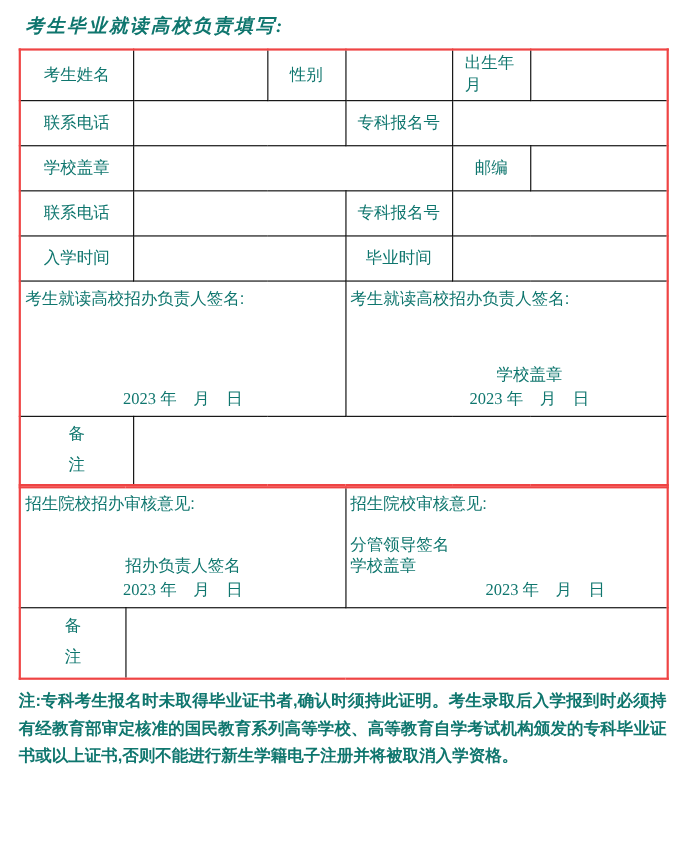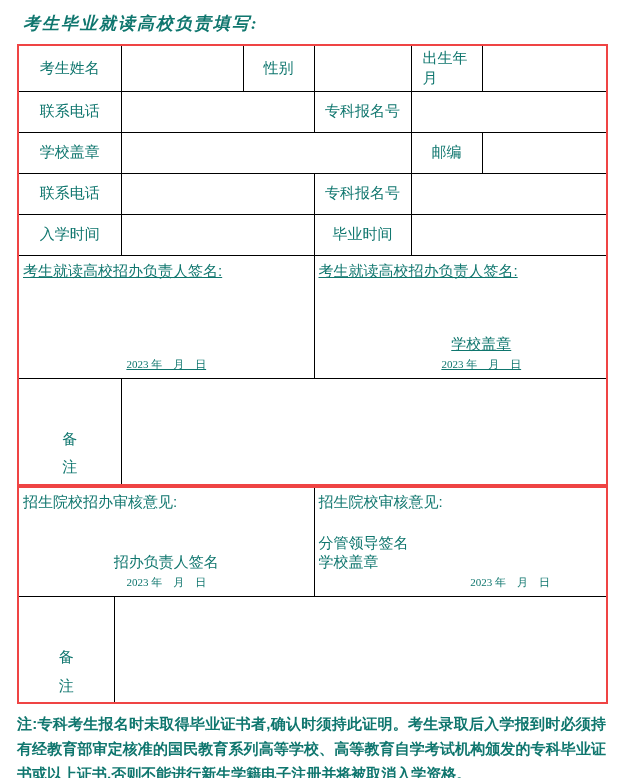--- a/index.html
+++ b/index.html
@@ -29,31 +29,31 @@
   table.form td {
     border:1px solid #000;
     font-size:15px;
     padding:2px 4px;
     vertical-align:middle;
     overflow:hidden;
   }
   td.lbl { text-align:center; }
   td.val { background:#fff; }
   .narrow-wrap { display:inline-block; width:48px; line-height:1.35; text-align:left; }
-  .vstack { display:inline-block; width:17px; line-height:1.9; text-align:center;margin-top:44px; }
+  .vstack { display:inline-block; width:17px; line-height:1.9; text-align:center; }
   td.sig { vertical-align:top; padding:5px 7px; }
   .sig-inner {
     display:flex; flex-direction:column; justify-content:space-between;
     height:110px;
   }
-  .sig-inner.tall { height:110px;text-decoration:underline; }
+  .sig-inner.tall { height:110px; }
   .sig-inner.t2 { height:97px; }
   .date {
     font-family:"Liberation Serif", serif;
-    font-size:11px;
+    font-size:15px;
     white-space:pre;
   }
   .center { text-align:center; }
   .sig-bottom-right { text-align:center; padding-left:42px; }
   .sig-bottom-right .seal-line { margin-bottom:3px; }
   .split-line { display:flex; justify-content:space-between; padding-right:52px; margin-bottom:3px;flex-direction:column; }
   .date-right { text-align:right; padding-right:52px; }
   .note {
     margin:7px 17px 0 17px;
     font-size:15px;

